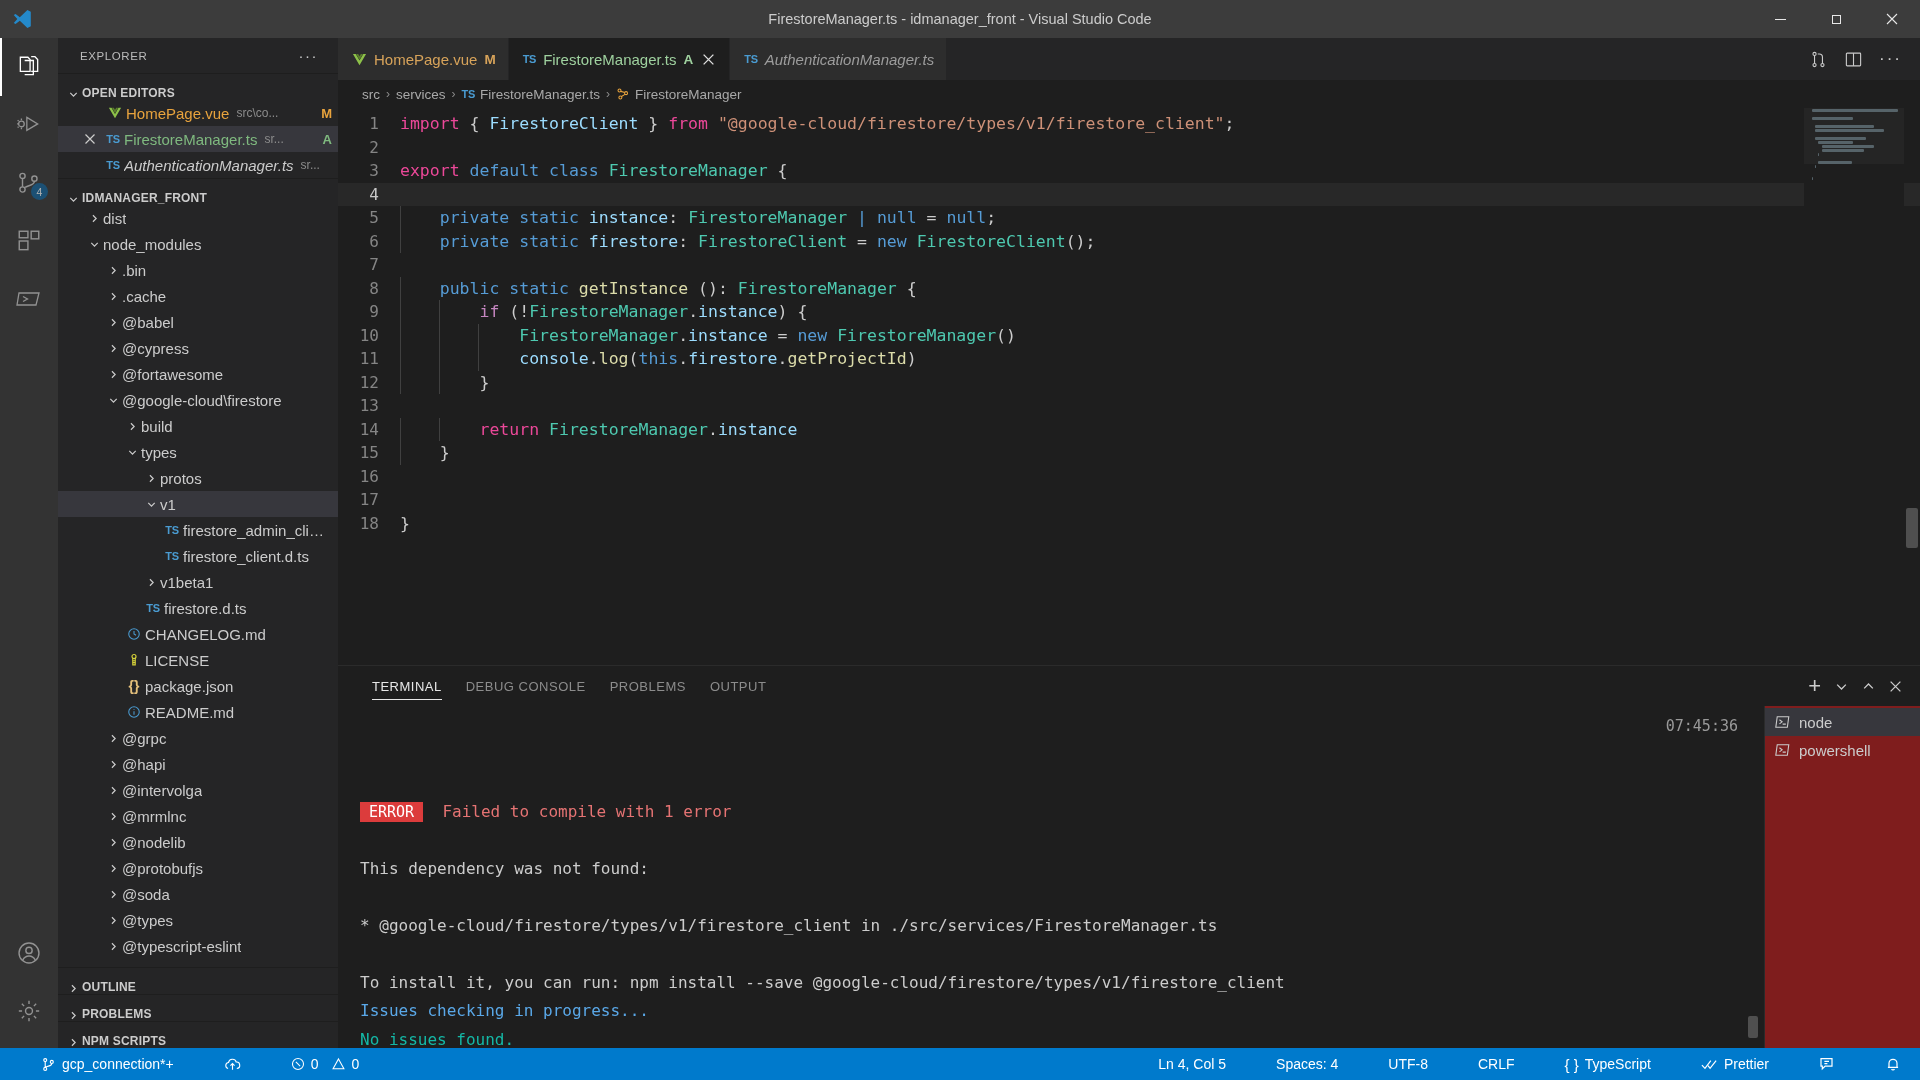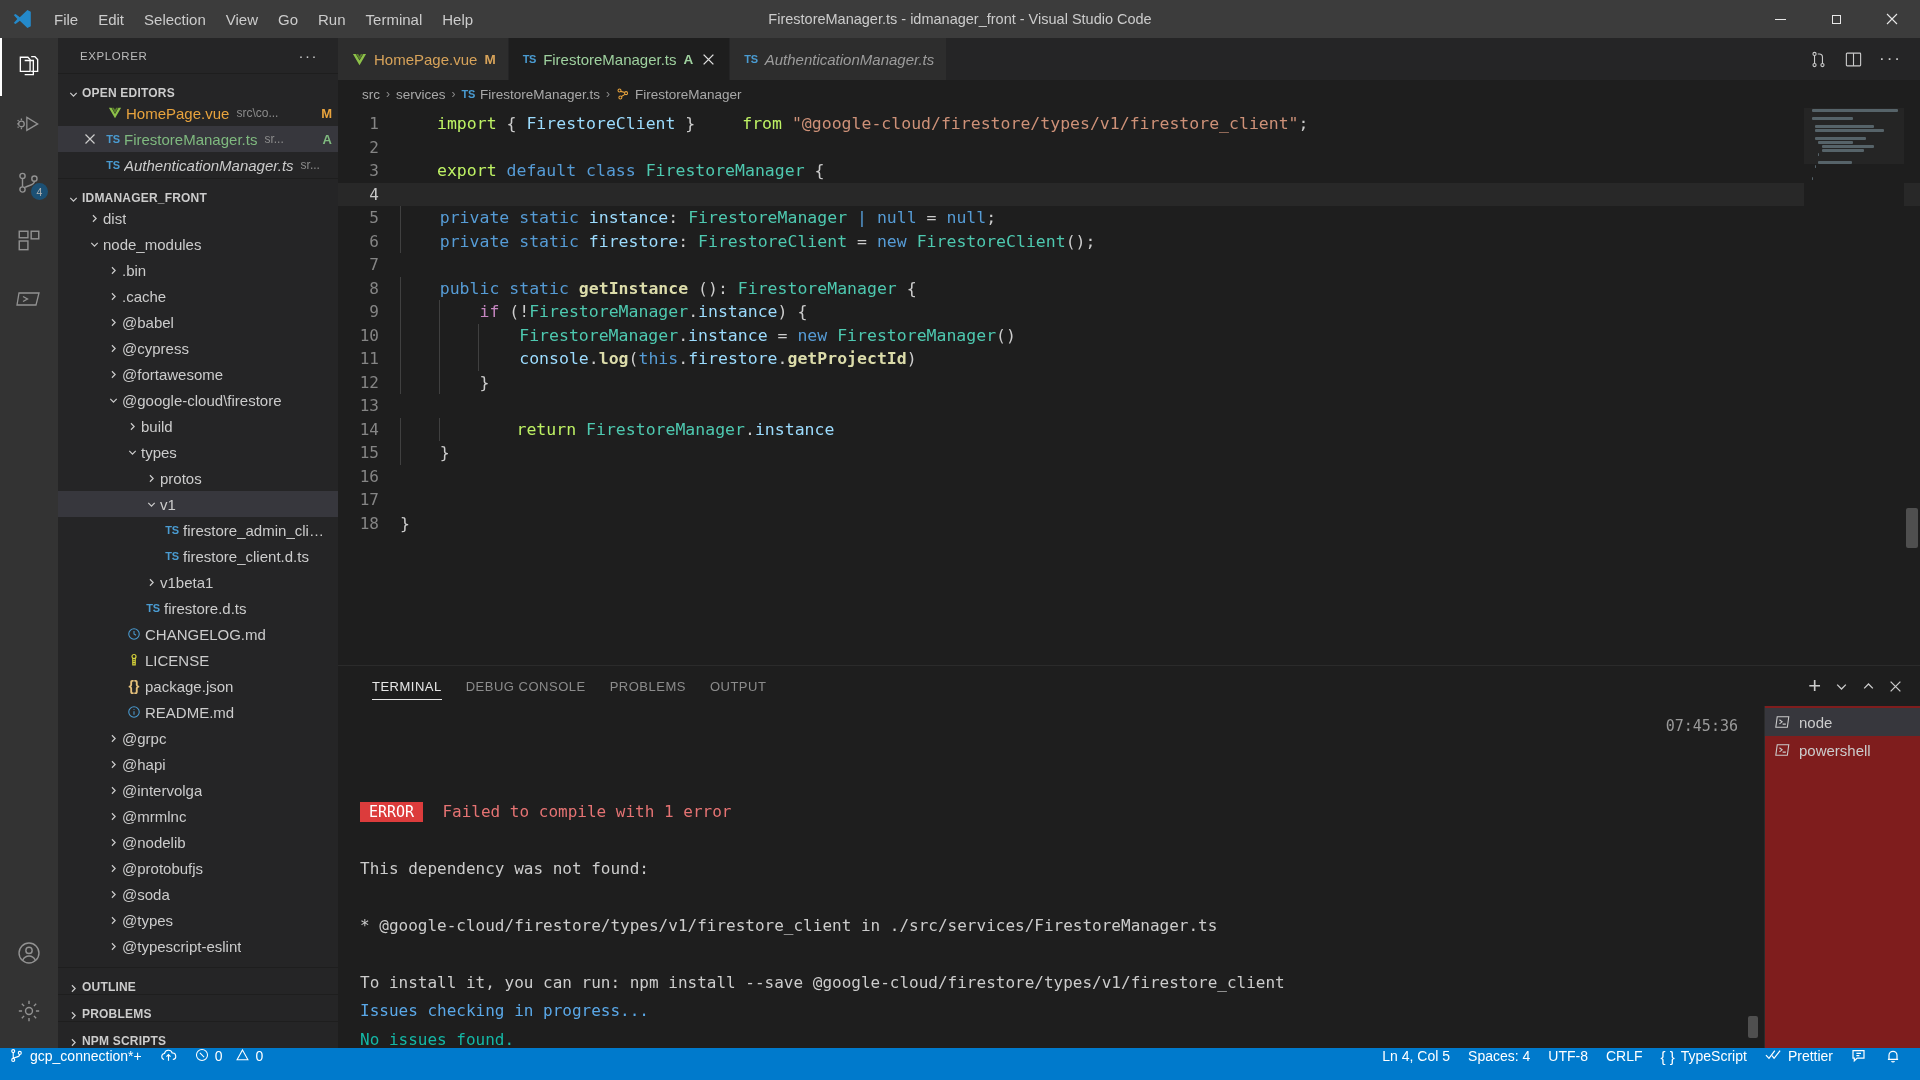--- a/index.html
+++ b/index.html
@@ -116,25 +116,25 @@
   }
   .cline { display:flex; height:23.5px; align-items:center; }
   .cline.current { background:#282828; }
   .gutter {
     width:62px; flex:0 0 62px; text-align:right; padding-right:21px;
     color:#858585; font-family:"DejaVu Sans Mono", monospace; font-size:16px;
   }
   .cline.current .gutter { color:#c6c6c6; }
   .ctext { flex:1 1 auto; position:relative; }
   
-  .kw   { color:#bef264;margin-left:37px; }   
+  .kw   { color:#ec4899; }   
   .kw2  { color:#569cd6; }   
   .typ  { color:#4ec9b0; }   
   .var  { color:#9cdcfe; }   
-  .fn   { color:#dcdcaa;font-weight:bold; }   
+  .fn   { color:#dcdcaa; }   
   .str  { color:#ce9178; }   
   .pl   { color:#cccccc; }   
   .ctrl { color:#c586c0; }
 
   .minimap { position:absolute; top:0; right:16px; width:100px; height:100%; background:#1e1e1e; opacity:.9; }
   .mm-line { height:3px; margin:1px 0 1px 8px; border-radius:1px; }
   .mm-slider { position:absolute; top:0; left:0; width:100px; height:56px; background:rgba(121,121,121,.10); }
   .vscroll { position:absolute; top:0; right:0; width:16px; height:100%; background:transparent; }
   .vscroll .thumb { position:absolute; top:400px; right:2px; width:12px; height:40px; background:#4f4f4f; border-radius:2px; }
 
@@ -164,45 +164,35 @@
   .termlist .tl-row { height:28px; display:flex; align-items:center; gap:8px; padding-left:10px; font-size:15px; color:#cccccc; }
   .termlist .tl-row.selected { background:#37373d; }
 
   
   .statusbar {
     height:32px; flex:0 0 32px; background:#007acc; display:flex; align-items:center;
     color:#ffffff; font-size:14px;
   }
   .sb-left { display:flex; align-items:center; height:100%; }
   .sb-right { margin-left:auto; display:flex; align-items:center; height:100%; padding-right:10px; }
-  .sb-cell { display:flex; align-items:flex-start; gap:6px; padding:0 9px; height:100%; }
+  .sb-cell { display:flex; align-items:center; gap:6px; padding:0 9px; height:100%;margin-left:32px; }
 
   svg { display:block; }
 </style>
 </head>
 <body>
 
 <div class="app">
 
   <div class="titlebar">
     <div class="vscode-logo">
       <svg width="22" height="22" viewBox="0 0 24 24">
         <path fill="#2489ca" d="M17.9 2.2 9.6 10 5 6.5 3 7.6l3.9 4.4L3 16.4l2 1.1 4.6-3.5 8.3 7.8L21.6 20V4z"></path>
         <path fill="#1f6fa8" d="M17.9 2.2 21.6 4v16l-3.7 1.8V2.2z" opacity=".0"></path>
       </svg>
-    </div>
-    <div class="menu">
-      <div class="menu-item">File</div>
-      <div class="menu-item">Edit</div>
-      <div class="menu-item">Selection</div>
-      <div class="menu-item">View</div>
-      <div class="menu-item">Go</div>
-      <div class="menu-item">Run</div>
-      <div class="menu-item">Terminal</div>
-      <div class="menu-item">Help</div>
     </div>
     <div class="title-center">FirestoreManager.ts - idmanager_front - Visual Studio Code</div>
     <div class="win-controls">
       <div class="win-btn">
         <svg width="11" height="11" viewBox="0 0 11 11">
             <rect x="0" y="5" width="11" height="1" fill="#e8e8e8"></rect>
           </svg>
       </div>
       <div class="win-btn">
         <svg width="11" height="11" viewBox="0 0 11 11">

